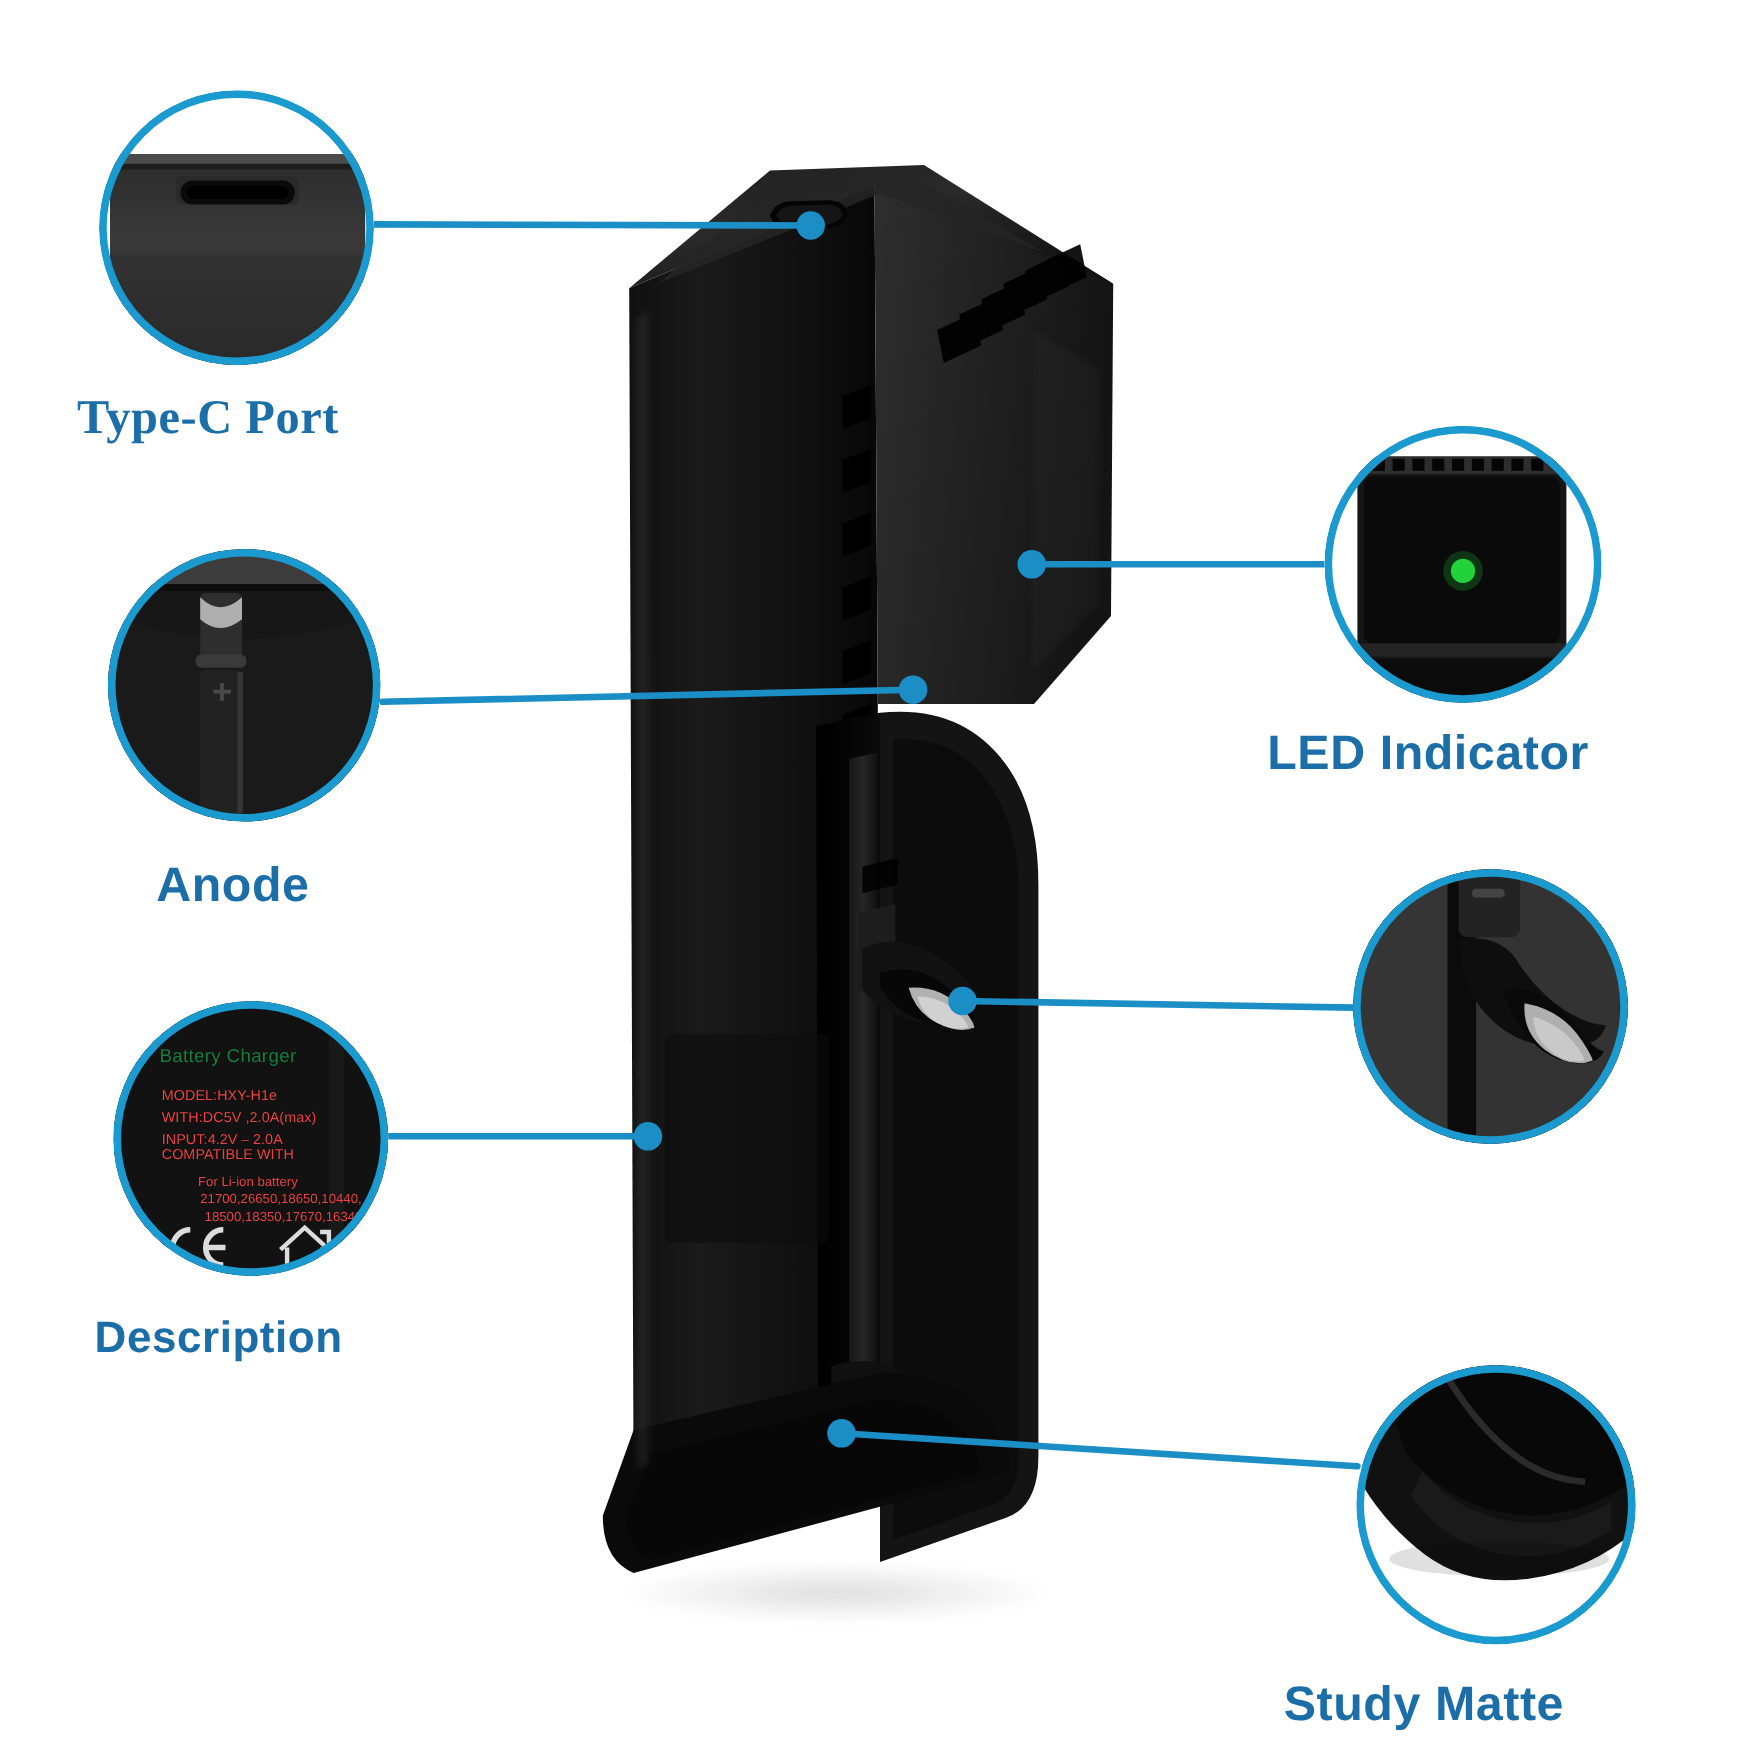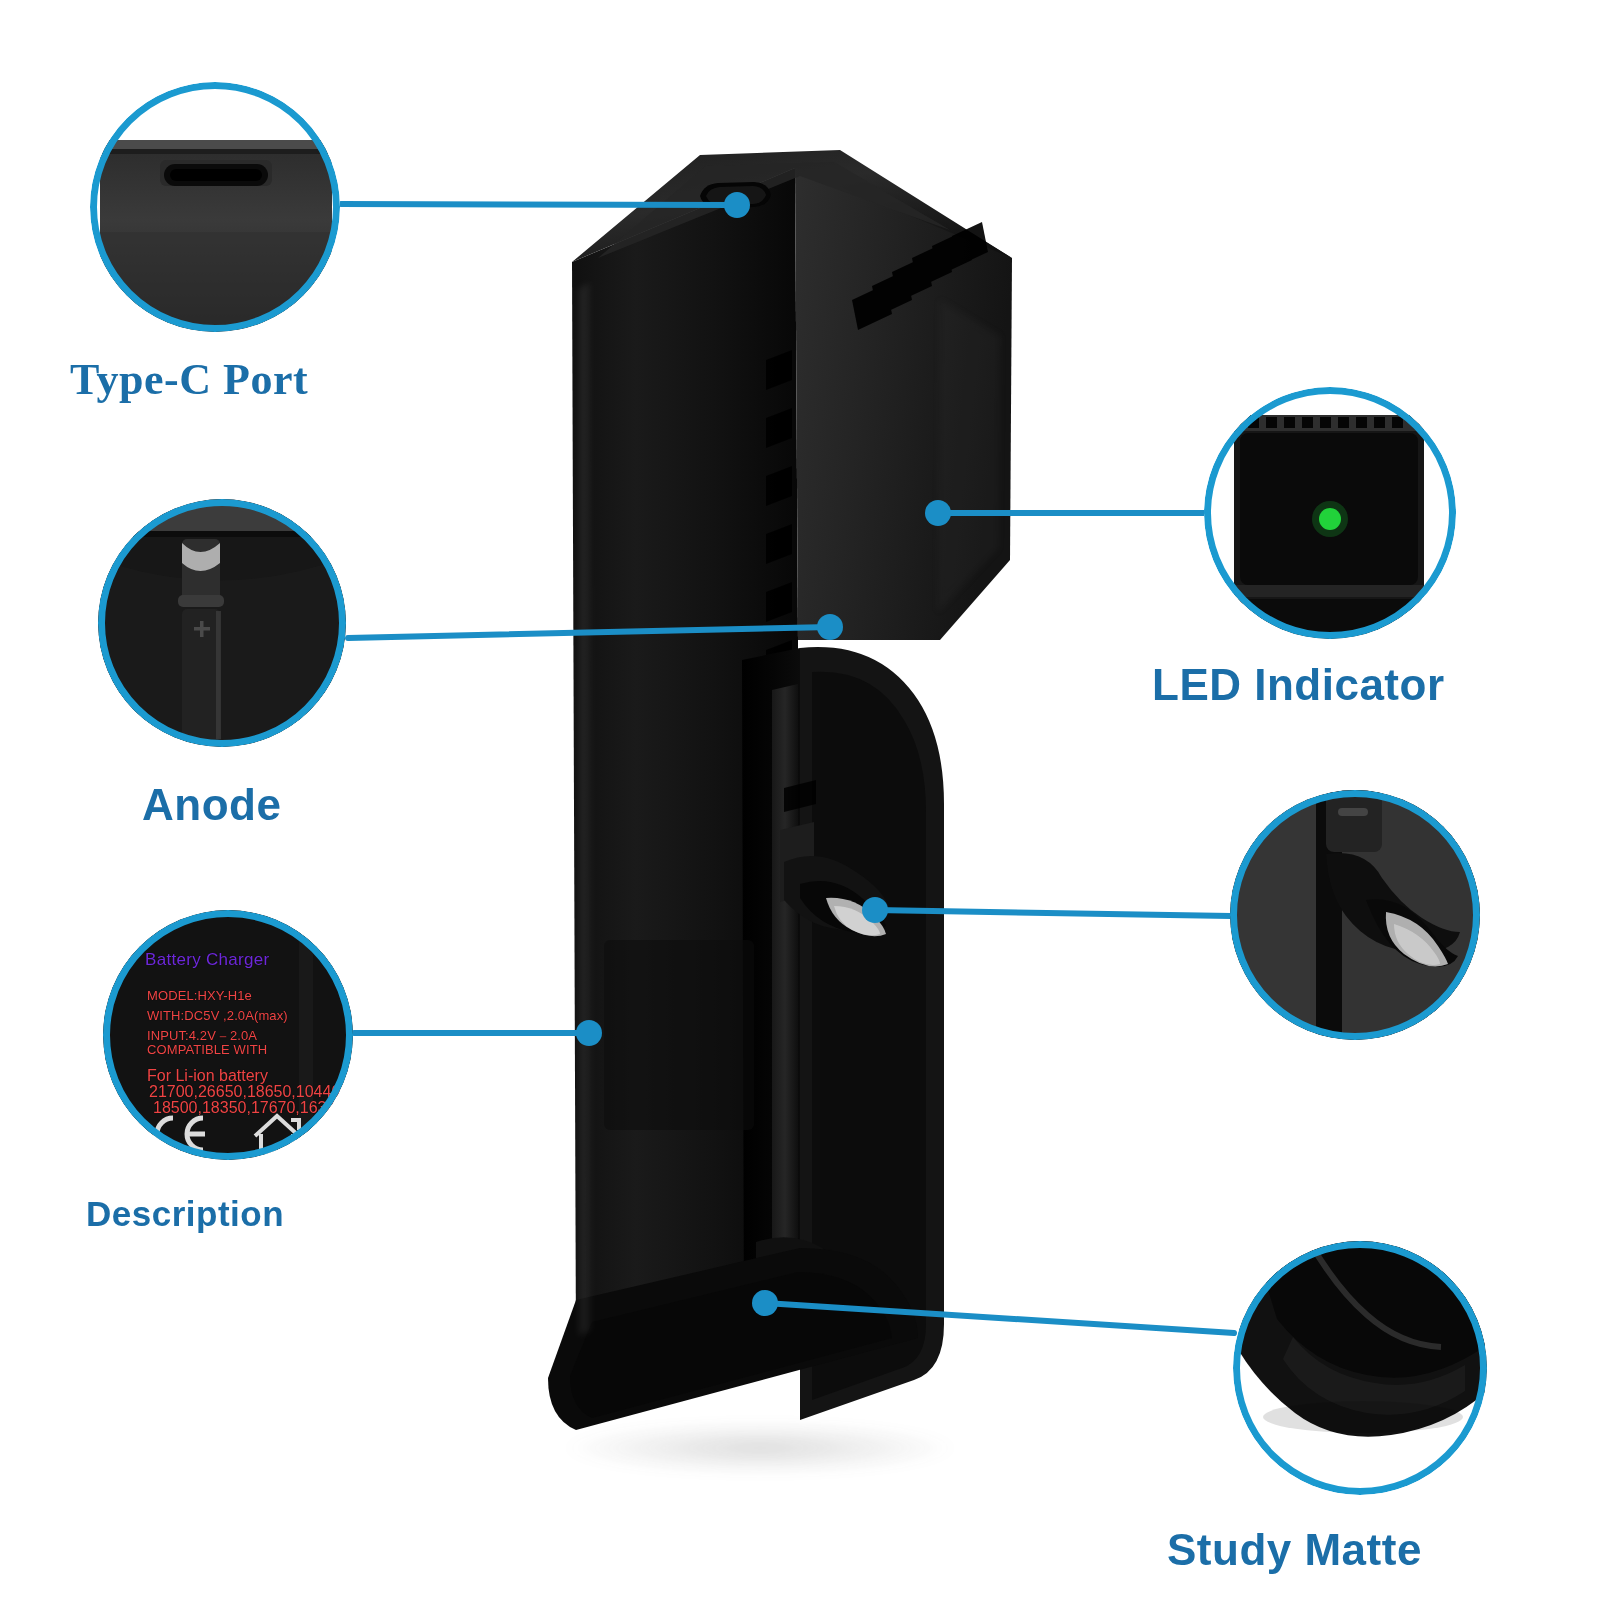--- a/index.html
+++ b/index.html
@@ -74,24 +74,24 @@
     position: absolute;
     color: #ef4444;
     font-family: "Liberation Sans", sans-serif;
     white-space: nowrap;
     line-height: 1.18;
     text-shadow: 0 0 1px rgba(0,0,0,0.9);
   }
   .sticker.title {
     font-size: 17px;
     letter-spacing: 0.3px;
-    color: #6d28d9;
+    color: #15803d;
   }
   .sticker.spec { font-size: 13px; letter-spacing: 0.1px; }
-  .sticker.small { font-size: 16px; }
+  .sticker.small { font-size: 12px; margin-left: 33px; }
 </style>
 </head>
 <body>
 
 <div id="stage">
 
   <svg class="layer" id="product-layer" viewBox="0 0 1600 1600">
     <defs>
       <linearGradient id="gBodyFront" x1="0" y1="0" x2="1" y2="0">
         <stop offset="0%" stop-color="#101010"></stop>
@@ -356,18 +356,18 @@
           <ellipse cx="130" cy="176" rx="100" ry="16" fill="#000000" opacity="0.12"></ellipse>
         </svg>
       </div>
       <div class="ring"></div>
     </div>
   </div>
 
   <div id="label-layer" class="layer">
     <div class="clabel" style="left:70px;   top:358px;  font-size:44px;font-family:Liberation Serif, serif;">Type-C Port</div>
     <div class="clabel" style="left:142px;  top:783px;  font-size:44px;">Anode</div>
-    <div class="clabel" style="left:86px;   top:1196px; font-size:35px;">Description</div>
+    <div class="clabel" style="left:86px;   top:1196px; font-size:40px;">Description</div>
     <div class="clabel" style="left:1152px; top:663px;  font-size:44px;">LED Indicator</div>
     <div class="clabel" style="left:1167px; top:1528px; font-size:44px;">Study Matte</div>
   </div>
 
 </div>
 
 </body></html>

